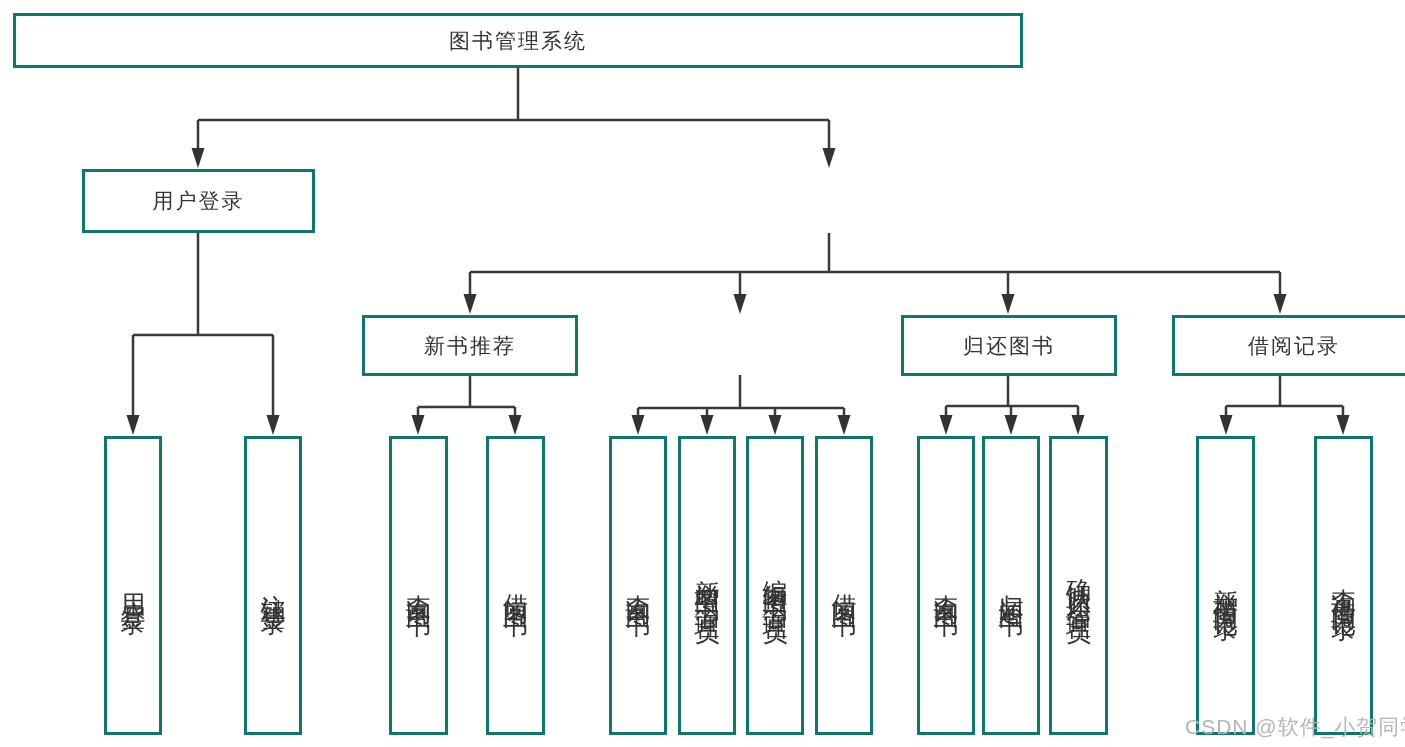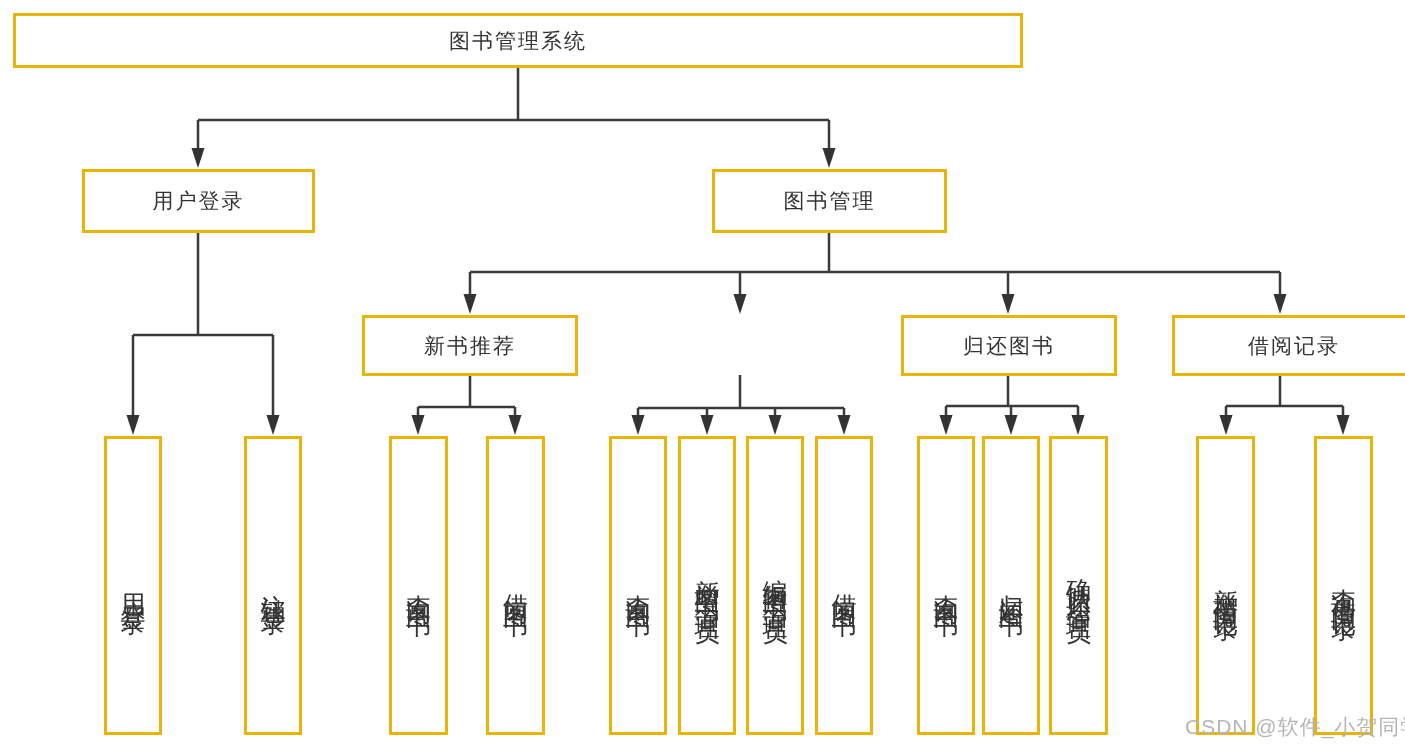--- a/index.html
+++ b/index.html
@@ -12,21 +12,21 @@
     overflow: hidden;
   }
   svg.connectors {
     position: absolute;
     left: 0; top: 0;
     z-index: 1;
   }
   .node {
     position: absolute;
     box-sizing: border-box;
-    border: 3px solid #eab308;
+    border: 3px solid #0f766e;
     background: #ffffff;
     color: #333333;
     display: flex;
     align-items: center;
     justify-content: center;
     z-index: 2;
   }
   .hbox span {
     font-size: 21px;
     letter-spacing: 2px;
@@ -90,23 +90,20 @@
     </g>
   </svg>
 
   <div class="node hbox" style="left:13px; top:13px; width:1010px; height:55px;">
     <span>图书管理系统</span>
   </div>
 
   <div class="node hbox" style="left:82px; top:169px; width:233px; height:64px;">
     <span>用户登录</span>
   </div>
-  <div class="node hbox" style="left:712px; top:169px; width:235px; height:64px;">
-    <span>图书管理</span>
-  </div>
 
   <div class="node hbox" style="left:362px; top:315px; width:216px; height:61px;">
     <span>新书推荐</span>
   </div>
   <div class="node hbox" style="left:901px; top:315px; width:216px; height:61px;">
     <span>归还图书</span>
   </div>
   <div class="node hbox" style="left:1172px; top:315px; width:244px; height:61px;">
     <span>借阅记录</span>
   </div>

